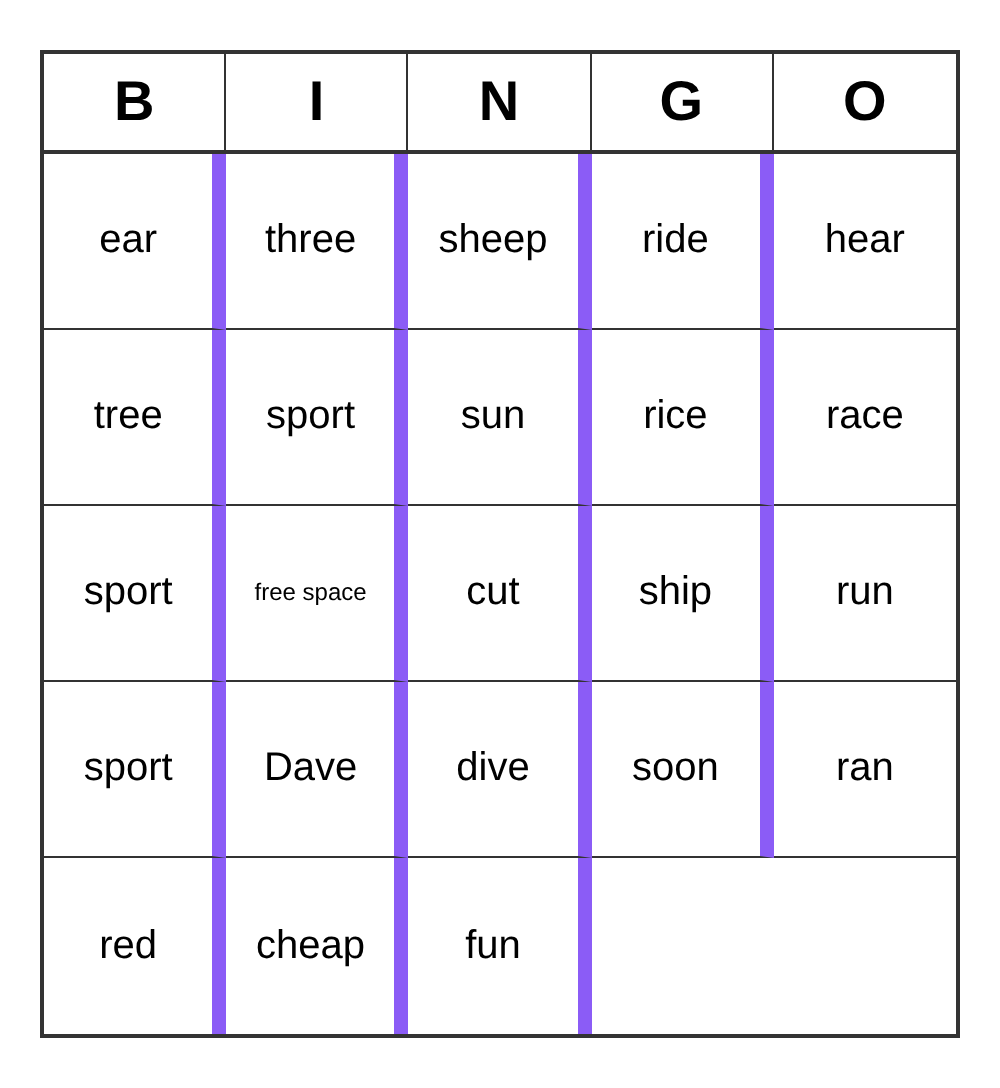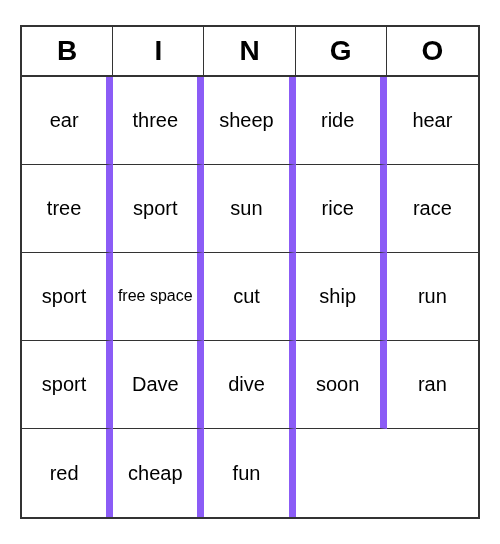--- a/index.html
+++ b/index.html
@@ -61,21 +61,21 @@
 
     .bingo-cell:nth-child(5n) {
       border-right: none;
     }
 
     .bingo-cell:nth-child(n+21) {
       border-bottom: none;
     }
 
     .free-space {
-      font-size: 16px;
+      font-size: 12px;
       line-height: 1.3;
     }
   </style>
 </head>
 <body>
 
 <div class="bingo-card">
   <div class="bingo-header">
   <div class="bingo-header-cell">B</div>
       <div class="bingo-header-cell">I</div>

